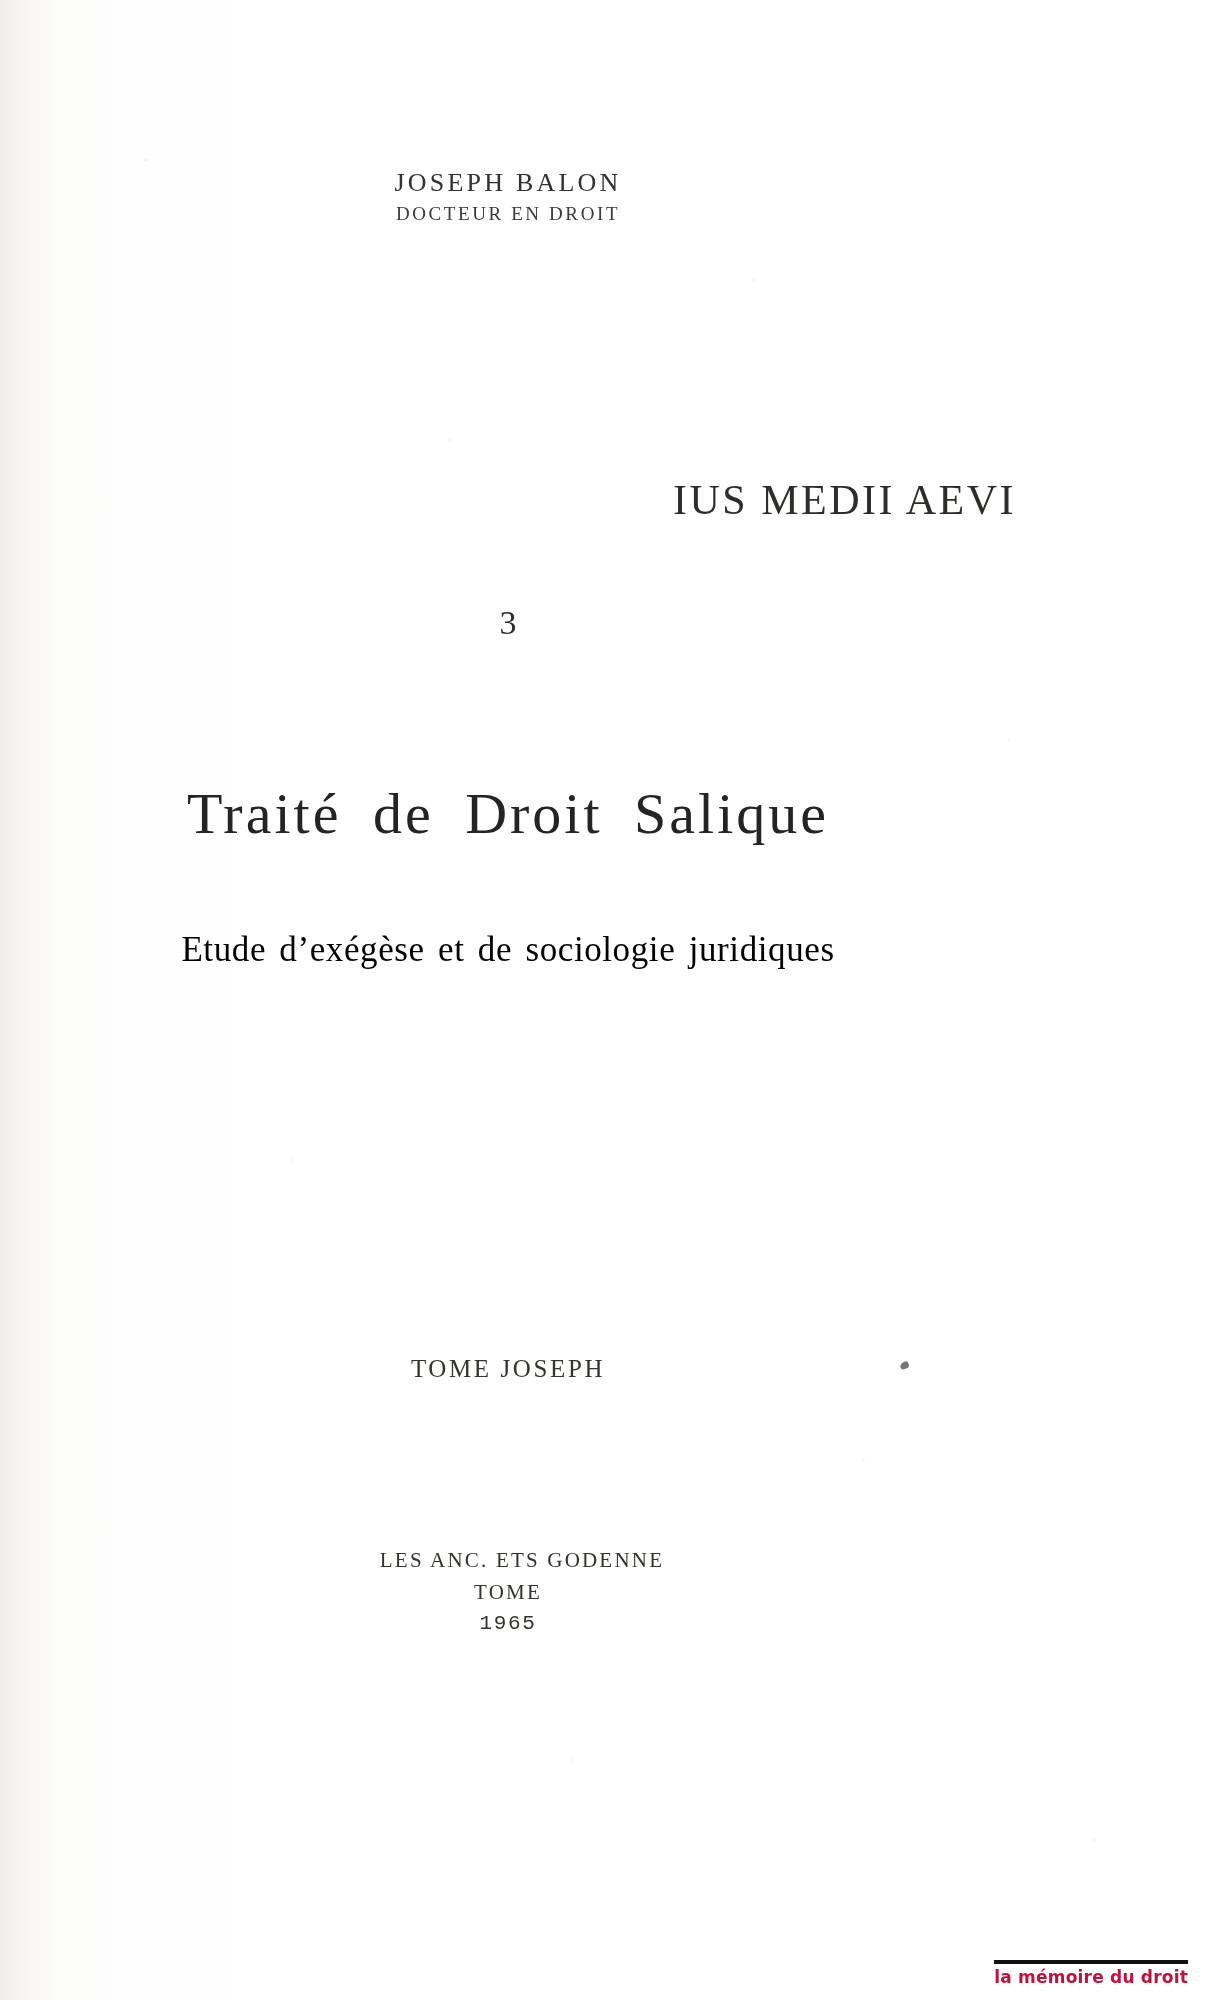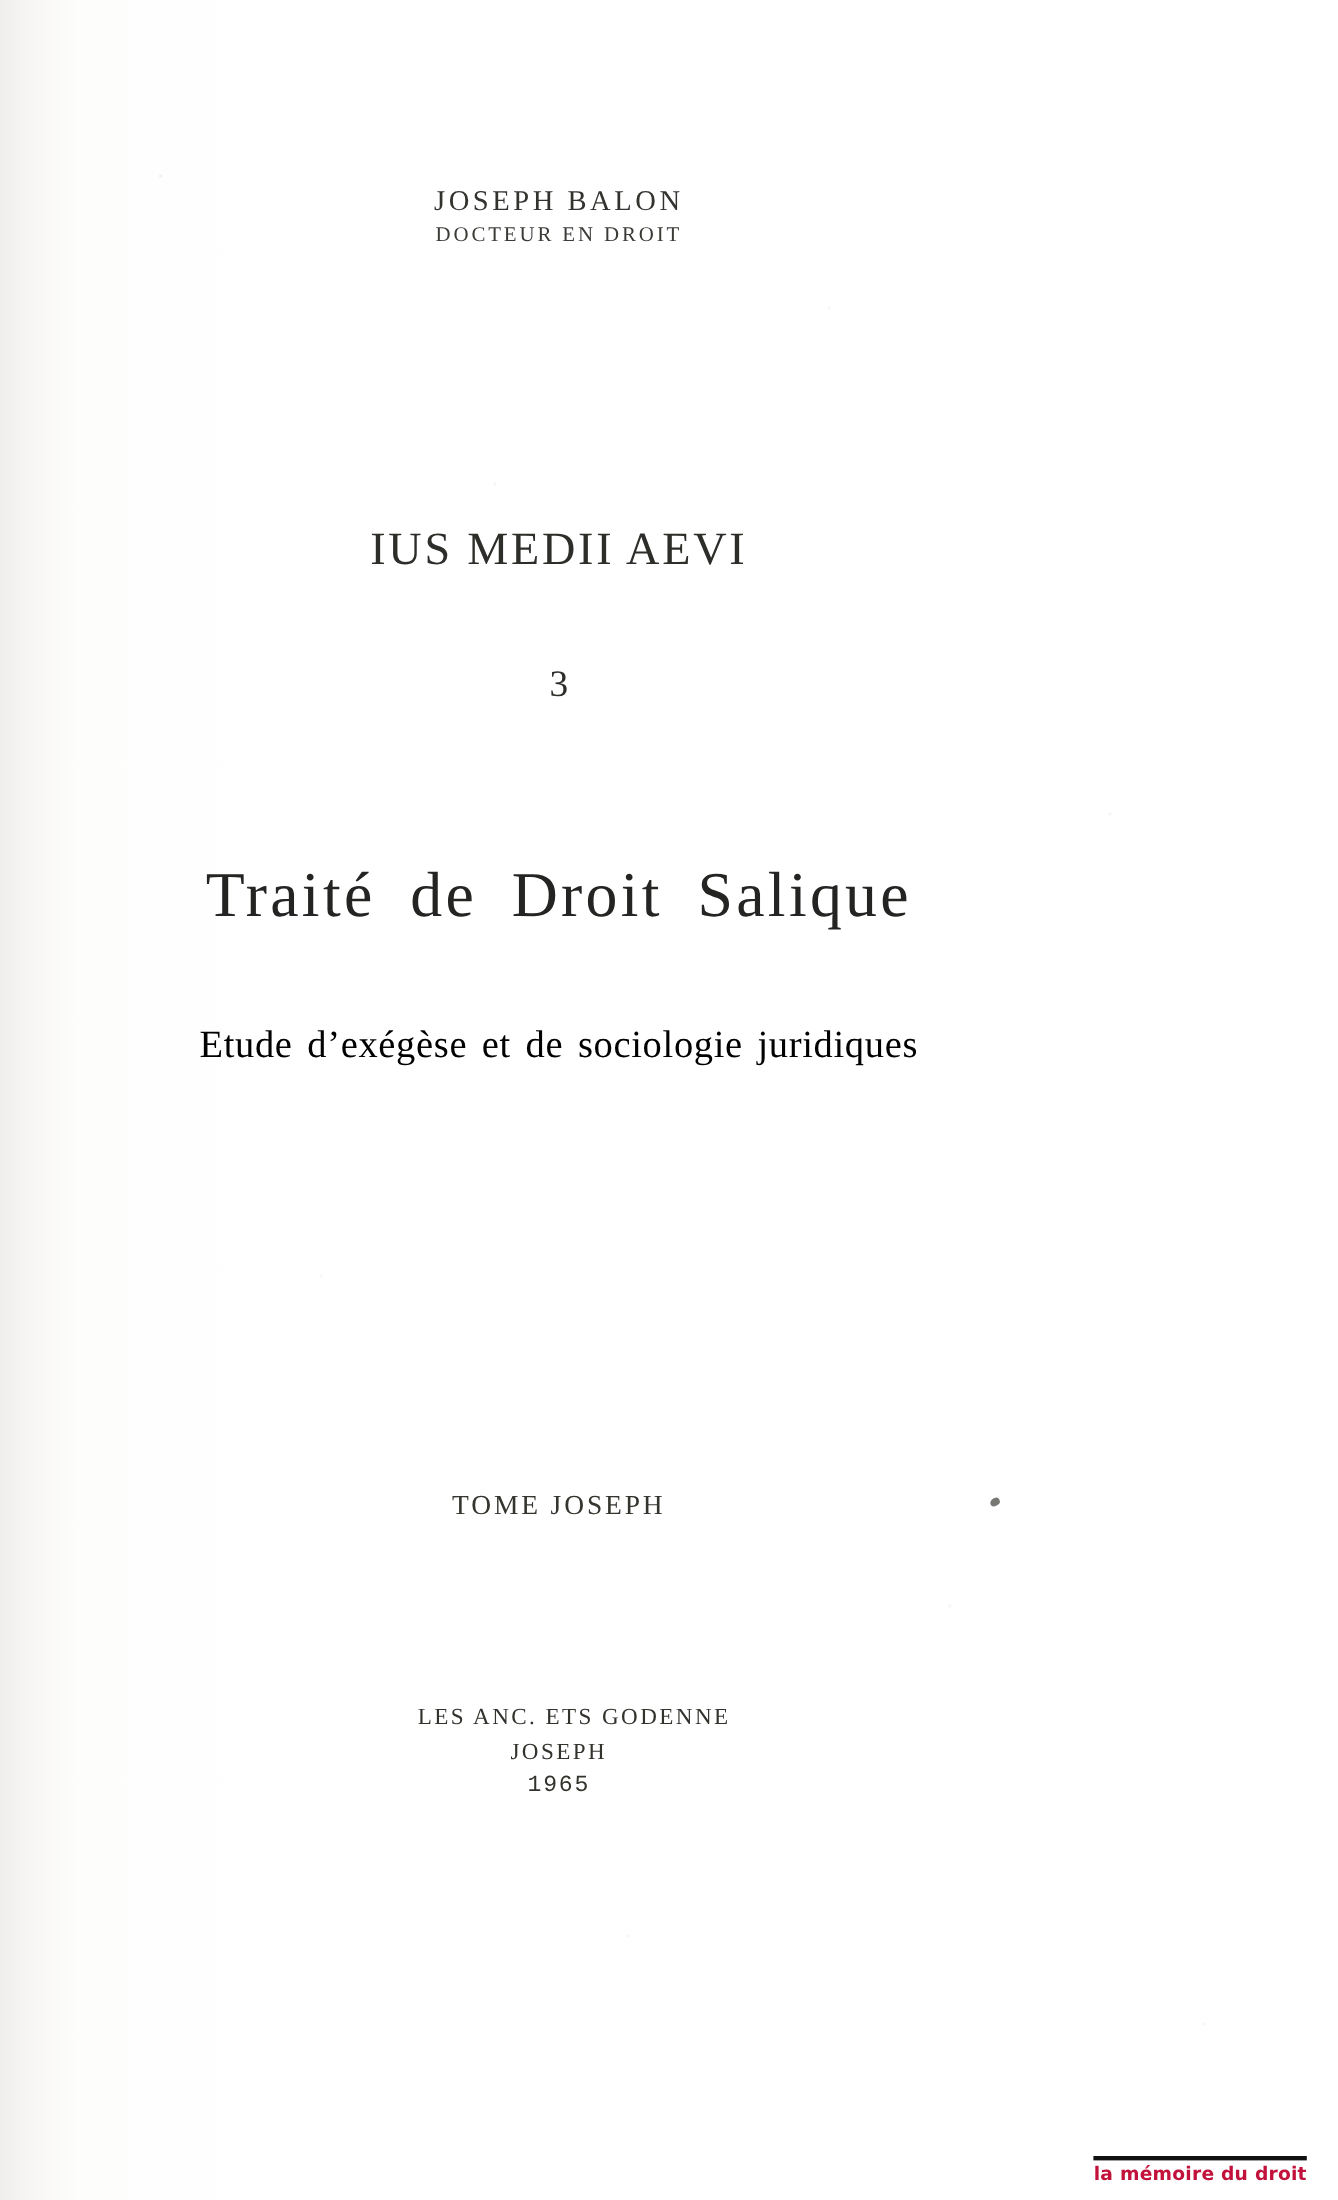--- a/index.html
+++ b/index.html
@@ -74,20 +74,21 @@
     color: #3a3a36;
     top: 203px;
   }
 
   .series-title {
     font-family: "Liberation Serif", serif;
     font-size: 42px;
     letter-spacing: 2.5px;
     color: #2d2d2a;
     top: 476px;
+    text-align: right;
   }
 
   .series-number {
     font-family: "Liberation Serif", serif;
     font-size: 34px;
     color: #2d2d2a;
     top: 604px;
   }
 
   .main-title {
@@ -200,21 +201,21 @@
   <div class="block main-title">Traité  de  Droit  Salique</div>
 
   <div class="block subtitle">Etude d’exégèse et de sociologie juridiques</div>
 
   <div class="block volume">TOME  JOSEPH</div>
 
   <div class="speck"></div>
 
   <div class="block publisher">LES  ANC.  ETS  GODENNE</div>
 
-  <div class="block city">JOSEPH</div>
+  <div class="block city">TOME</div>
 
   <div class="block year">1965</div>
 
 </div>
 
 <div class="mdd-logo">
   <div class="mdd-rule"></div>
   <div class="mdd-tag">la mémoire du droit</div>
 </div>
 

